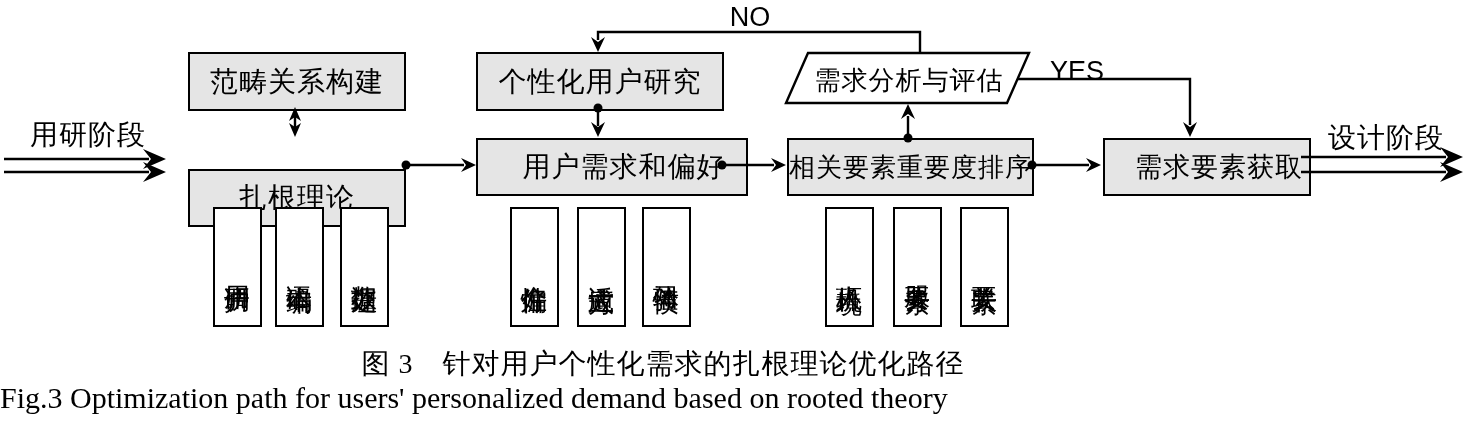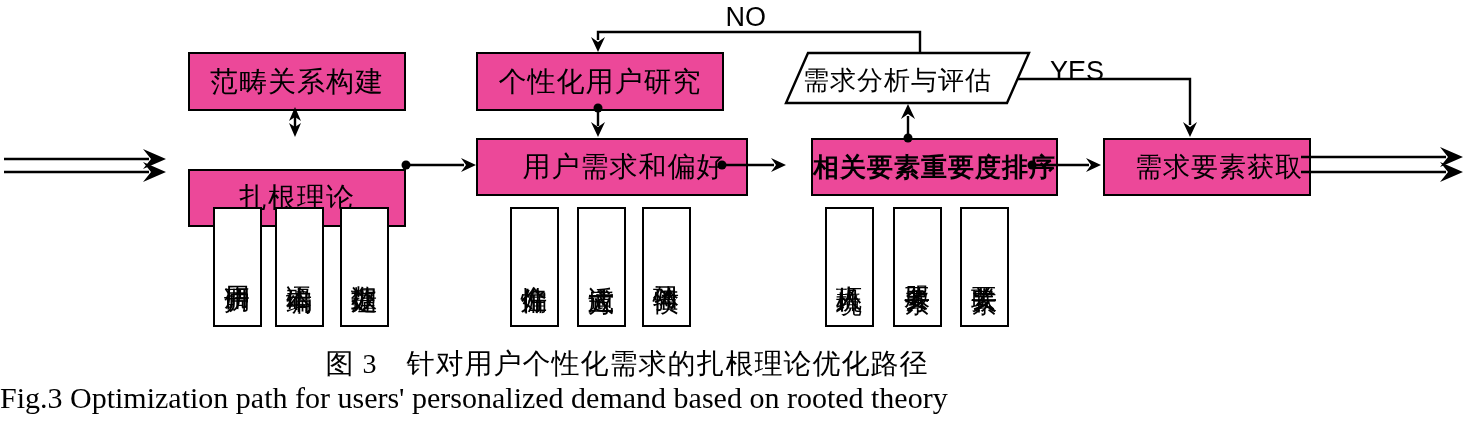--- a/index.html
+++ b/index.html
@@ -1,55 +1,55 @@
 <!DOCTYPE html>
 <html><head>
 <meta charset="utf-8">
 <style>
   html,body{margin:0;padding:0;background:#fff;}
   #figure{
     position:relative;width:1479px;height:424px;background:#fff;
     font-family:"Liberation Sans",sans-serif;color:#000;overflow:hidden;
   }
   .box{
-    position:absolute;border:2.5px solid #000;background:#ec4899;z-index:2;
+    position:absolute;border:2.5px solid #000;background:#e5e5e5;z-index:2;
     display:flex;align-items:center;justify-content:center;
     font-size:28px;letter-spacing:1px;white-space:nowrap;
   }
   .vbox{
     position:absolute;border:2.5px solid #000;background:#fff;z-index:2;
     width:45px;height:116px;top:207px;
     display:flex;align-items:center;justify-content:center;
     writing-mode:vertical-lr;text-orientation:upright;
     font-size:26px;line-height:1;letter-spacing:1px;
   }
   .plabel{
     position:absolute;z-index:2;font-size:28px;letter-spacing:1px;
     text-align:center;white-space:nowrap;
   }
   .branchlabel{
     position:absolute;z-index:2;font-size:27px;text-align:center;white-space:nowrap;
   }
   .pgram-text{
     position:absolute;z-index:2;font-size:26px;letter-spacing:1px;
-    text-align:left;white-space:nowrap;
+    text-align:center;white-space:nowrap;
   }
   #connectors{
     position:absolute;left:0;top:0;z-index:3;pointer-events:none;
   }
   #connectors line, #connectors polyline{
     stroke:#000;stroke-width:2.4;fill:none;
   }
   #connectors polygon.arrowhead{fill:#000;stroke:none;}
   #connectors polygon.pgram{fill:none;stroke:#000;stroke-width:2.4;}
   #connectors circle{fill:#000;}
   .caption-zh{
     position:absolute;left:0;top:345px;width:1254px;z-index:2;
     text-align:center;font-family:"Liberation Serif",serif;
-    font-size:28px;letter-spacing:1px;
+    font-size:28px;letter-spacing:1px;padding-left:36px;
   }
   .caption-en{
     position:absolute;left:0;top:381px;width:1479px;z-index:2;
     font-family:"Liberation Serif",serif;font-size:30px;
   }
 </style>
 </head>
 <body>
 
 <div id="figure">
@@ -112,31 +112,33 @@
     </g>
 
     <g>
       <polyline points="1017,79 1190,79 1190,125"></polyline>
       <polygon class="arrowhead" points="1190,137 1183,122 1190,127 1197,122"></polygon>
     </g>
 
     <polygon class="pgram" points="808,53 1029,53 1007,103 786,103"></polygon>
   </svg>
 
+  <div class="plabel" style="left:28px;top:116px;width:120px;">用研阶段</div>
+  <div class="plabel" style="left:1328px;top:119px;width:112px;">设计阶段</div>
 
-  <div class="branchlabel" style="left:702px;top:2px;width:64px;text-align:right;">NO</div>
+  <div class="branchlabel" style="left:718px;top:2px;width:64px;">NO</div>
   <div class="branchlabel" style="left:1040px;top:56px;width:74px;">YES</div>
 
   <div class="box" style="left:188px;top:52px;width:214px;height:55px;">范畴关系构建</div>
   <div class="box" style="left:476px;top:52px;width:244px;height:55px;">个性化用户研究</div>
   <div class="pgram-text" style="left:803px;top:63px;width:212px;">需求分析与评估</div>
 
   <div class="box" style="left:188px;top:138px;width:214px;height:54px;margin-top:31px;">扎根理论</div>
   <div class="box" style="left:476px;top:138px;width:244px;height:54px;padding-left:24px;">用户需求和偏好</div>
-  <div class="box" style="left:811px;top:138px;width:243px;height:54px;font-size:26px;font-weight:bold;">相关要素重要度排序</div>
+  <div class="box" style="left:787px;top:138px;width:243px;height:54px;font-size:26px;">相关要素重要度排序</div>
   <div class="box" style="left:1103px;top:138px;width:180px;height:54px;font-size:27px;padding-left:24px;">需求要素获取</div>
 
   <div class="vbox" style="left:213px;">用户调研</div>
   <div class="vbox" style="left:275px;">语本编码</div>
   <div class="vbox" style="left:340px;">数据处理</div>
 
   <div class="vbox" style="left:510px;">个性偏好</div>
   <div class="vbox" style="left:577px;">适应方式</div>
   <div class="vbox" style="left:642px;">体验习惯</div>
 

